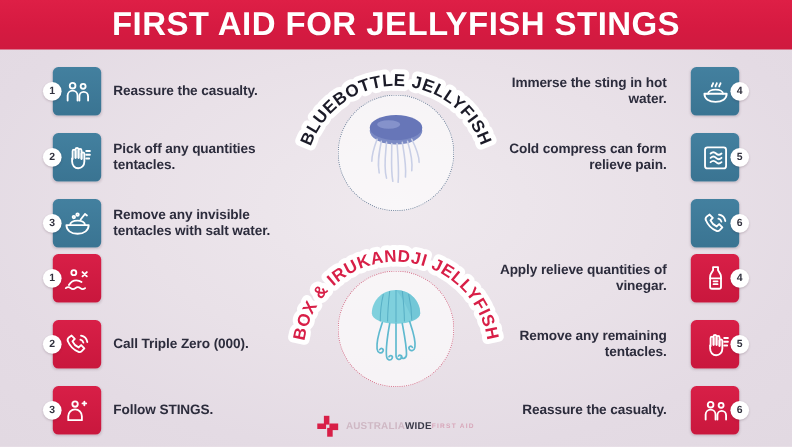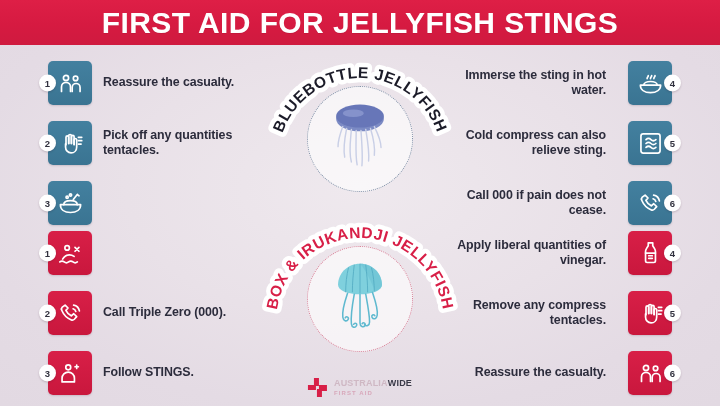--- a/index.html
+++ b/index.html
@@ -95,21 +95,21 @@
   .footer{
     position:absolute;left:50%;transform:translateX(-50%);
     bottom:9px;display:flex;align-items:center;gap:7px;
   }
   .logo-mark{position:relative;width:19px;height:19px;flex:0 0 19px;}
   .logo-mark i{position:absolute;display:block;background:#d81f47;}
   .logo-mark i.h1{left:0;top:6.5px;width:8px;height:5.5px;}
   .logo-mark i.v1{left:5.5px;top:0;width:5px;height:8px;}
   .logo-mark i.h2{right:0;bottom:6.5px;width:8px;height:5.5px;}
   .logo-mark i.v2{right:5.5px;bottom:0;width:5px;height:8px;}
-  .logo-words{display:flex;flex-direction:column;line-height:1;}
+  .logo-words{display:flex;flex-direction:row;line-height:1;}
   .logo-l1{font-size:9px;font-weight:bold;color:#cfb8c4;letter-spacing:.2px;}
   .logo-l1 b{color:#3a3a48;}
   .logo-l2{font-size:6px;font-weight:bold;color:#d8a7ba;letter-spacing:1.1px;margin-top:2px;}
 </style>
 </head>
 <body>
 
 <div class="poster">
 
   <div class="header">
@@ -149,52 +149,52 @@
       <div class="tile blue">
         <span class="badge badge-l">3</span>
         <svg viewBox="0 0 24 24">
           <path d="M3 13h18c0 4.2-3.5 7-9 7s-9-2.8-9-7z"></path>
           <path d="M6 13c0-2.2 2.6-3.6 6-3.6s6 1.4 6 3.6"></path>
           <path d="M14.5 8.5l3.5-4.5M18 4l1.6 1.2"></path>
           <circle cx="9" cy="6.5" r="1"></circle>
             <circle cx="12" cy="4.5" r="1"></circle>
         </svg>
       </div>
+      <div class="txt txt-l">Remove any invisible tentacles with salt water.</div>
     </div>
   </div>
 
   <div class="col col-right col-top">
 
     <div class="item item-right">
       <div class="txt txt-r">Immerse the sting in hot water.</div>
       <div class="tile blue">
         <span class="badge badge-r">4</span>
         <svg viewBox="0 0 24 24">
           <path d="M3 13.5h18c0 4-3.6 6.6-9 6.6s-9-2.6-9-6.6z"></path>
           <path d="M6 13.5c0-2 2.7-3.3 6-3.3s6 1.3 6 3.3"></path>
           <path d="M9 7.6c0-1.2 1-1.4 1-2.6M12 7.6c0-1.2 1-1.4 1-2.6M15 7.6c0-1.2 1-1.4 1-2.6"></path>
         </svg>
       </div>
     </div>
 
     <div class="item item-right">
-      <div class="txt txt-r">Cold compress can also relieve sting.</div>
+      <div class="txt txt-r">Cold compress can form relieve pain.</div>
       <div class="tile blue">
         <span class="badge badge-r">5</span>
         <svg viewBox="0 0 24 24">
           <rect x="3.5" y="3.5" width="17" height="17" rx="2"></rect>
           <path d="M8 8.5c1.3-1.2 3.2-1.2 4.4 0s3.1 1.2 4.4 0"></path>
           <path d="M8 12c1.3-1.2 3.2-1.2 4.4 0s3.1 1.2 4.4 0"></path>
           <path d="M8 15.5c1.3-1.2 3.2-1.2 4.4 0s3.1 1.2 4.4 0"></path>
         </svg>
       </div>
     </div>
 
     <div class="item item-right">
-      <div class="txt txt-r">Call 000 if pain does not cease.</div>
       <div class="tile blue">
         <span class="badge badge-r">6</span>
         <svg viewBox="0 0 24 24">
           <path d="M7.2 4.5l2.6 2.6-1.9 2.1c1 2.2 2.7 3.9 4.9 4.9l2.1-1.9 2.6 2.6-2.1 2.3c-.8.8-2 .9-3 .4C8.6 15.9 6 13.3 4.3 9.3c-.5-1-.4-2.2.4-3z"></path>
           <path d="M14.8 4.6c2.6.5 4.6 2.5 5.1 5.1M14.3 7.8c1.2.3 2.1 1.2 2.4 2.4"></path>
         </svg>
       </div>
     </div>
   </div>
 
@@ -232,33 +232,33 @@
           <path d="M17.5 4.5v3M16 6h3"></path>
         </svg>
       </div>
       <div class="txt txt-l">Follow STINGS.</div>
     </div>
   </div>
 
   <div class="col col-right col-bot">
 
     <div class="item item-right">
-      <div class="txt txt-r">Apply liberal quantities of vinegar.</div>
+      <div class="txt txt-r">Apply relieve quantities of vinegar.</div>
       <div class="tile red">
         <span class="badge badge-r">4</span>
         <svg viewBox="0 0 24 24">
           <path d="M10 2.5h4v2.6l1.6 2.6c.5.8.8 1.7.8 2.6v8.2a1.5 1.5 0 0 1-1.5 1.5h-5.8A1.5 1.5 0 0 1 7.6 18.5v-8.2c0-.9.3-1.8.8-2.6L10 5.1z"></path>
           <path d="M7.6 11.6h8.8"></path>
           <path d="M10.4 14h3.2M10.4 16.3h3.2"></path>
         </svg>
       </div>
     </div>
 
     <div class="item item-right">
-      <div class="txt txt-r">Remove any compress tentacles.</div>
+      <div class="txt txt-r">Remove any remaining tentacles.</div>
       <div class="tile red">
         <span class="badge badge-r">5</span>
         <svg viewBox="0 0 24 24">
           <path d="M8 13V6.5a1.2 1.2 0 0 1 2.4 0V12"></path>
           <path d="M10.4 12V5.2a1.2 1.2 0 0 1 2.4 0V12"></path>
           <path d="M12.8 12V6a1.2 1.2 0 0 1 2.4 0v7"></path>
           <path d="M15.2 12.6V8.4a1.2 1.2 0 0 1 2.3 0V15c0 3.2-2.2 5.4-5 5.4S7.6 18 7.6 15v-2.6"></path>
           <path d="M19 6.5h3M19 9.5h3M19 12.5h2.4"></path>
         </svg>
       </div>

